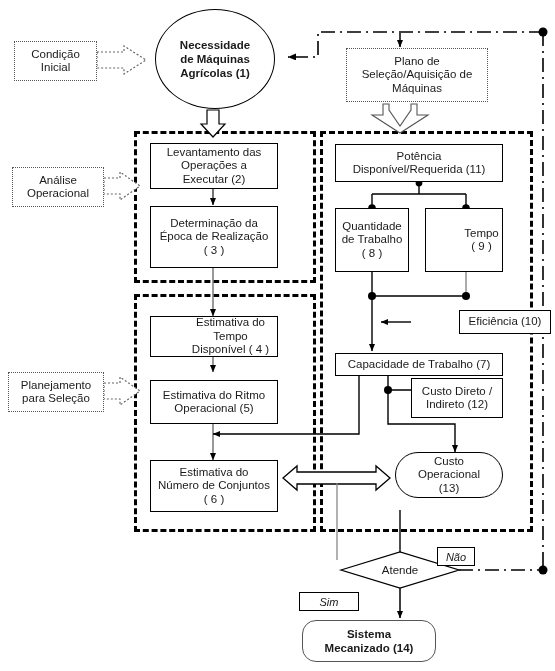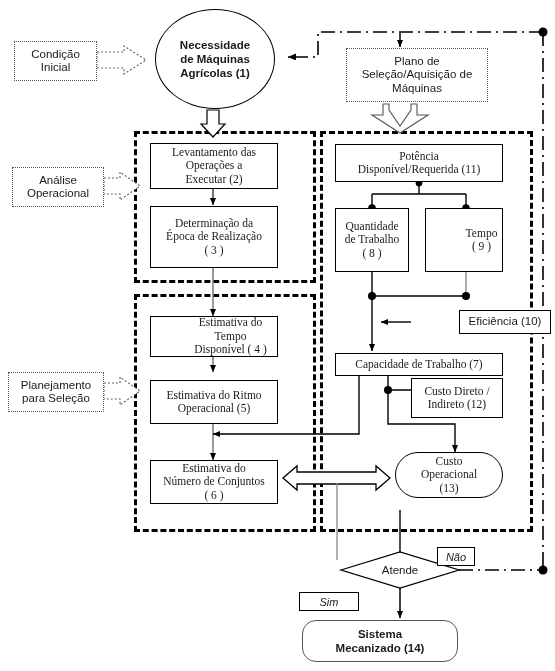--- a/index.html
+++ b/index.html
@@ -1,21 +1,21 @@
 <!DOCTYPE html>
 <html><head>
 <meta charset="utf-8">
 <style>
   html,body{margin:0;padding:0;background:#ffffff;}
   body{font-family:"Liberation Sans",sans-serif;}
   #canvas{position:relative;width:555px;height:671px;background:#fff;overflow:hidden;}
   svg.layer{position:absolute;left:0;top:0;width:555px;height:671px;pointer-events:none;}
   .node{position:absolute;box-sizing:border-box;display:flex;align-items:center;
         justify-content:center;text-align:center;color:#1a1a1a;background:#fff;}
-  .solidbox{border:1.6px solid #000;font-size:11.5px;line-height:13.5px;font-family:Liberation Serif, serif;}
+  .solidbox{border:1.6px solid #000;font-size:11.5px;line-height:13.5px;}
   .thinbox{border:1.2px solid #000;font-size:11.5px;line-height:13.5px;}
   .dotbox{border:1.4px dotted #555;font-size:11.5px;line-height:13.5px;}
   .labelbox{border:1.2px solid #000;font-size:11px;font-style:italic;line-height:12px;}
   .ellipse{border:1.4px solid #000;border-radius:50%;font-weight:bold;font-size:11.5px;line-height:14px;}
   .rounded{border:1.4px solid #555;border-radius:14px;font-weight:bold;font-size:11.5px;line-height:14px;}
   .dashgroup{position:absolute;box-sizing:border-box;border:3.4px dashed #000;background:transparent;}
   .txt{padding:0 3px;}
 </style>
 </head>
 <body>
@@ -149,21 +149,21 @@
 ( 3 )</span>
   </div>
   <div class="node solidbox" style="left:150px;top:316px;width:128px;height:41px;">
     <span class="txt" style="white-space:pre-line;margin-left:33px;">Estimativa do Tempo
 Disponível ( 4 )</span>
   </div>
   <div class="node solidbox" style="left:150px;top:380px;width:128px;height:44px;">
     <span class="txt" style="white-space:pre-line;">Estimativa do Ritmo
 Operacional (5)</span>
   </div>
-  <div class="node solidbox" style="left:150px;top:460px;width:128px;height:44px;">
+  <div class="node solidbox" style="left:150px;top:460px;width:128px;height:52px;">
     <span class="txt" style="white-space:pre-line;">Estimativa do
 Número de Conjuntos
 ( 6 )</span>
   </div>
 
   <div class="node solidbox" style="left:335px;top:144px;width:168px;height:38px;">
     <span class="txt" style="white-space:pre-line;">Potência
 Disponível/Requerida (11)</span>
   </div>
   <div class="node solidbox" style="left:335px;top:208px;width:74px;height:64px;">
@@ -194,18 +194,18 @@
     <span class="txt">Atende</span>
   </div>
 
   <div class="node labelbox" style="left:299px;top:592px;width:60px;height:19px;">
     <span>Sim</span>
   </div>
   <div class="node labelbox" style="left:437px;top:547px;width:38px;height:19px;">
     <span>Não</span>
   </div>
 
-  <div class="node rounded" style="left:302px;top:620px;width:156px;height:42px;">
+  <div class="node rounded" style="left:302px;top:620px;width:134px;height:42px;">
     <span class="txt" style="white-space:pre-line;">Sistema
 Mecanizado (14)</span>
   </div>
 
 </div>
 
 </body></html>

